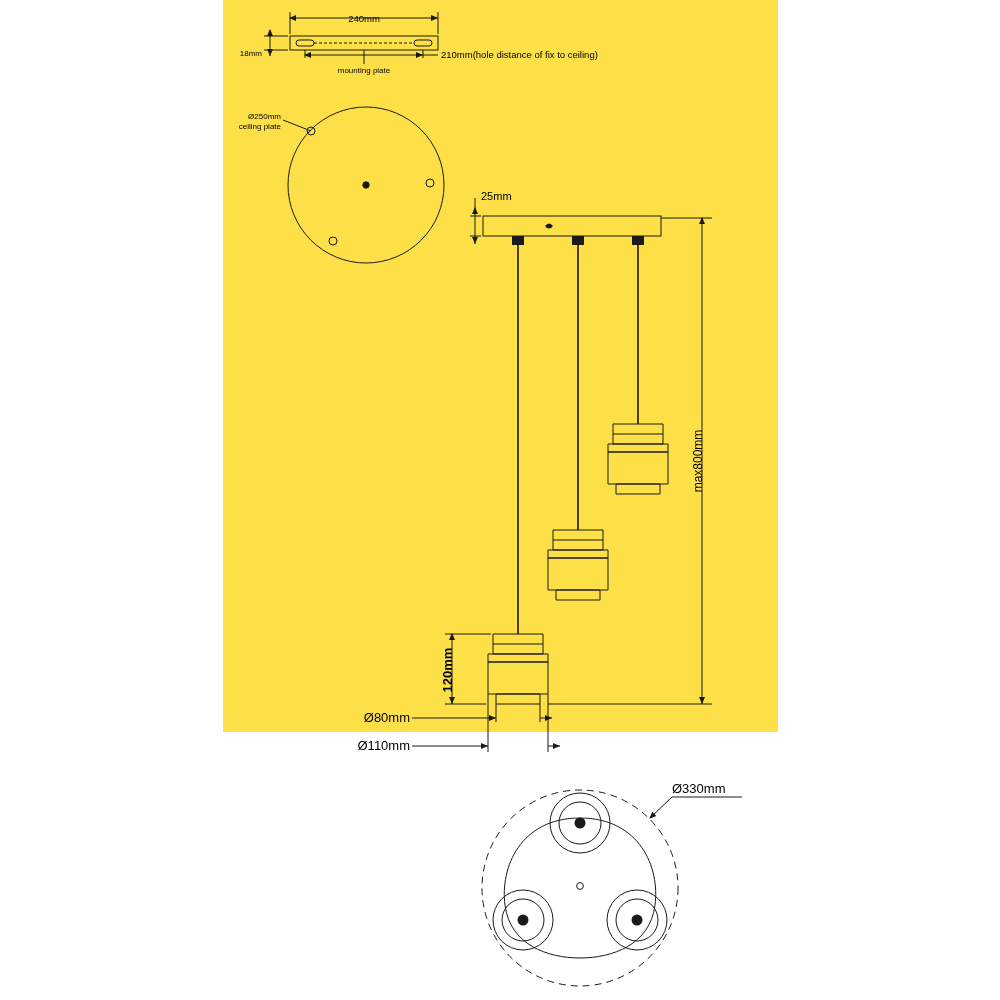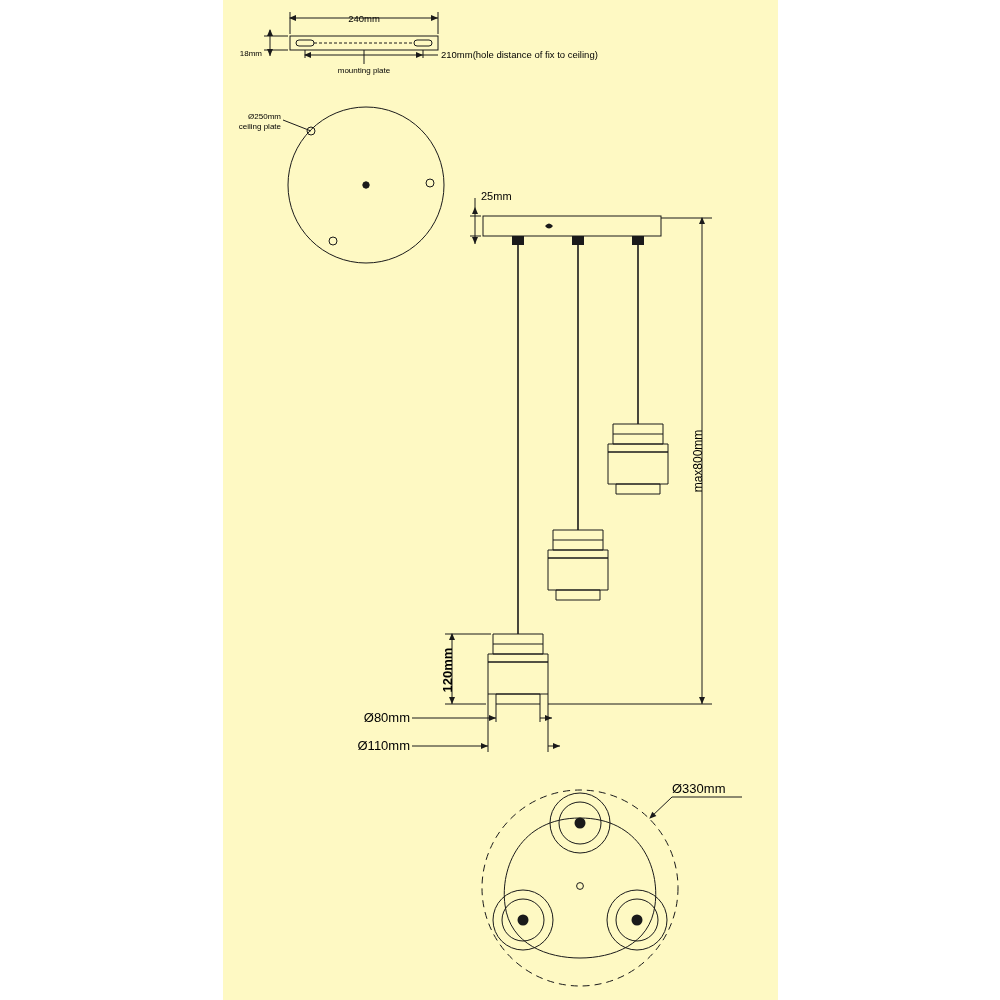--- a/index.html
+++ b/index.html
@@ -11,22 +11,22 @@
     width: 1000px;
     height: 1000px;
     font-family: "Liberation Sans", sans-serif;
     position: relative;
     overflow: hidden;
   }
   #canvas-wrap {
     position: absolute;
     left: 0; top: 0;
     width: 1000px;
-    height: 1000px;
-    background: #fef9c3;
+    height: 732px;
+    background: #fde047;
   }
   .side-band {
     position: absolute;
     top: 0;
     height: 1000px;
     background: #ffffff;
   }
   .side-band.left { left: 0; width: 222px; border-right: 1px solid #ffffff; }
   .side-band.right { right: 0; width: 222px; }
   svg.drawing {

